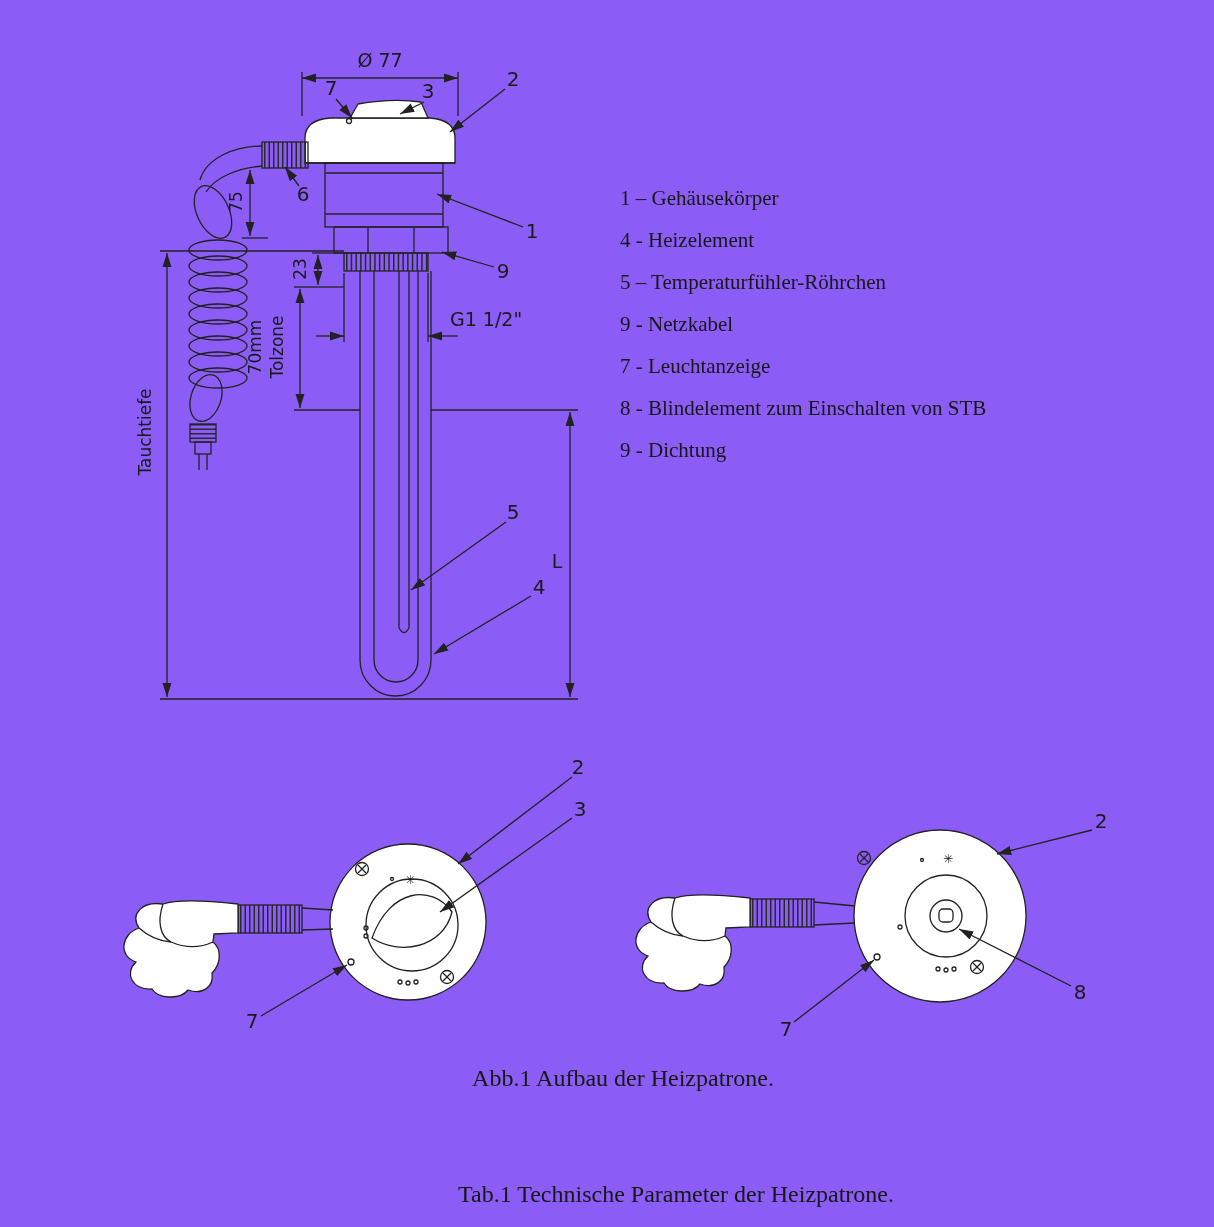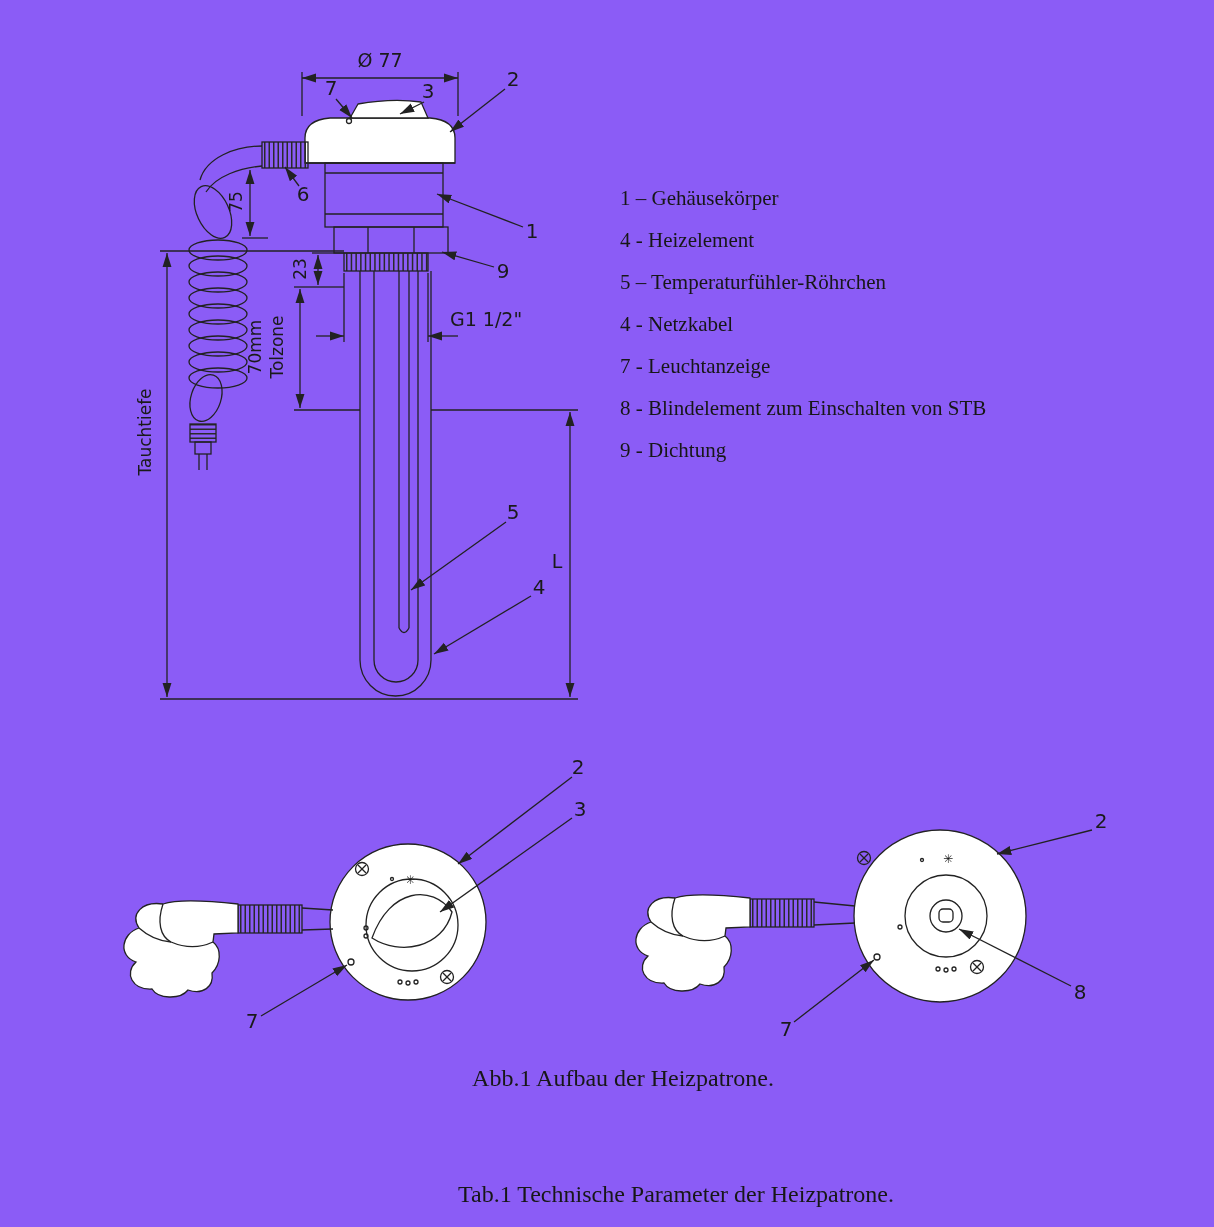--- a/index.html
+++ b/index.html
@@ -253,21 +253,21 @@
       <line x1="794" y1="1022" x2="874" y2="960" marker-end="url(#arE)"></line>
       <text class="callout" x="786" y="1036" text-anchor="middle">7</text>
     </g>
   </g>
 </svg>
 
 <ul class="legend">
   <li>1 – Gehäusekörper</li>
   <li>4 - Heizelement</li>
   <li>5 – Temperaturfühler-Röhrchen</li>
-  <li>4 - Netzkabel</li>
+  <li>9 - Netzkabel</li>
   <li>7 - Leuchtanzeige</li>
   <li>8 - Blindelement zum Einschalten von STB</li>
   <li>9 - Dichtung</li>
 </ul>
 
 <div class="caption" id="fig-caption">Abb.1 Aufbau der Heizpatrone.</div>
 <div class="caption" id="tab-caption">Tab.1 Technische Parameter der Heizpatrone.</div>
 
 </div>
 

